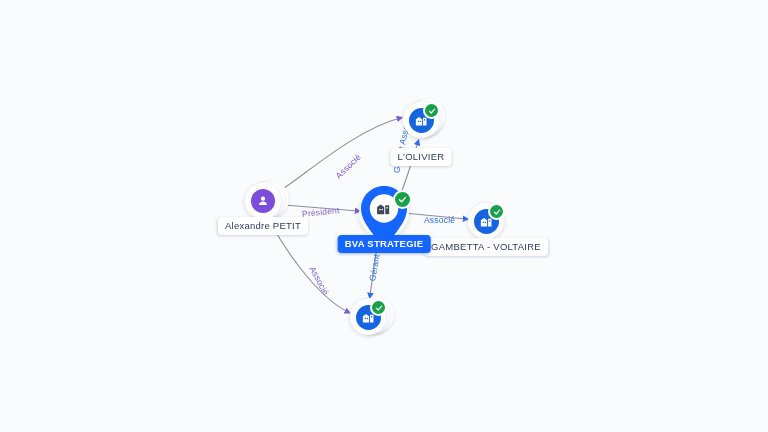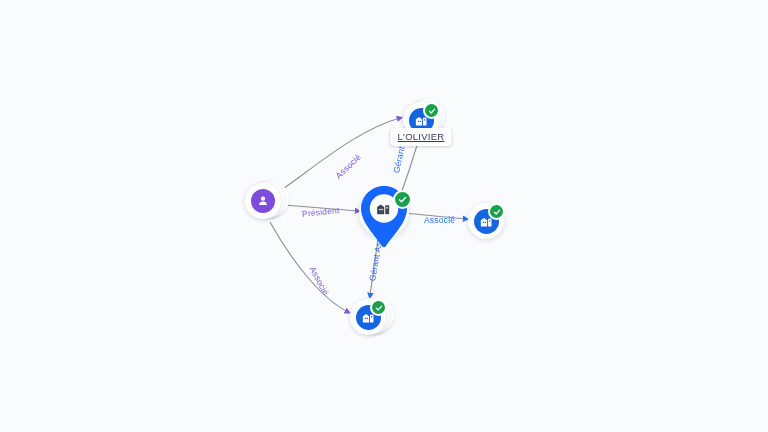--- a/index.html
+++ b/index.html
@@ -163,20 +163,21 @@
     <div class="stack" style="width:36px;height:36px;left:4px;top:-1px;"></div>
     <div class="node-disc" style="width:36px;height:36px;">
       <div class="inner-circle person" style="width:24px;height:24px;">
         <svg width="14" height="14" viewBox="0 0 24 24">
           <circle cx="12" cy="8" r="3.6" fill="#ffffff"></circle>
           <path d="M5.2 19c0-3.6 3-6 6.8-6s6.8 2.4 6.8 6z" fill="#ffffff"></path>
         </svg>
       </div>
     </div>
   </div>
+  <div class="node-label" style="left:263px; top:217px;">Alexandre PETIT</div>
 
   <div class="node" style="left:421px; top:120px;">
     <div class="stack" style="width:36px;height:36px;left:6px;top:-3px;"></div>
     <div class="stack" style="width:36px;height:36px;left:3px;top:-1px;"></div>
     <div class="node-disc" style="width:36px;height:36px;">
       <div class="inner-circle company" style="width:25px;height:25px;">
         <svg width="15" height="15" viewBox="0 0 24 24">
           <path d="M3 20V10l5-3.6L13 10v10z" fill="#ffffff"></path>
           <path d="M14.5 20V7.5h5.5V20z" fill="#ffffff"></path>
           <rect x="6" y="12.5" width="2" height="2" fill="#1565e0"></rect>
@@ -184,40 +185,41 @@
           <rect x="16" y="10" width="2" height="2" fill="#1565e0"></rect>
         </svg>
       </div>
       <div class="check-badge" style="width:13px;height:13px;right:-1px;top:0px;">
         <svg width="8" height="8" viewBox="0 0 24 24">
           <path d="M4 12.5 L9.5 18 L20 6.5" fill="none" stroke="#ffffff" stroke-width="3.6" stroke-linecap="round" stroke-linejoin="round"></path>
         </svg>
       </div>
     </div>
   </div>
-  <div class="node-label" style="left:421px; top:128px;text-decoration:underline;">L'OLIVIER</div>
+  <div class="node-label" style="left:421px; top:148px;">L'OLIVIER</div>
 
   <div class="node" style="left:486px; top:221px;">
     <div class="node-disc" style="width:36px;height:36px;">
       <div class="inner-circle company" style="width:25px;height:25px;">
         <svg width="15" height="15" viewBox="0 0 24 24">
           <path d="M3 20V10l5-3.6L13 10v10z" fill="#ffffff"></path>
           <path d="M14.5 20V7.5h5.5V20z" fill="#ffffff"></path>
           <rect x="6" y="12.5" width="2" height="2" fill="#1565e0"></rect>
           <rect x="9.2" y="12.5" width="2" height="2" fill="#1565e0"></rect>
           <rect x="16" y="10" width="2" height="2" fill="#1565e0"></rect>
         </svg>
       </div>
       <div class="check-badge" style="width:13px;height:13px;right:-1px;top:0px;">
         <svg width="8" height="8" viewBox="0 0 24 24">
           <path d="M4 12.5 L9.5 18 L20 6.5" fill="none" stroke="#ffffff" stroke-width="3.6" stroke-linecap="round" stroke-linejoin="round"></path>
         </svg>
       </div>
     </div>
   </div>
+  <div class="node-label" style="left:486px; top:238px;">GAMBETTA - VOLTAIRE</div>
 
   <div class="node" style="left:368px; top:317px;">
     <div class="stack" style="width:36px;height:36px;left:8px;top:-2px;"></div>
     <div class="stack" style="width:36px;height:36px;left:4px;top:-1px;"></div>
     <div class="node-disc" style="width:36px;height:36px;">
       <div class="inner-circle company" style="width:25px;height:25px;">
         <svg width="15" height="15" viewBox="0 0 24 24">
           <path d="M3 20V10l5-3.6L13 10v10z" fill="#ffffff"></path>
           <path d="M14.5 20V7.5h5.5V20z" fill="#ffffff"></path>
           <rect x="6" y="12.5" width="2" height="2" fill="#1565e0"></rect>
@@ -245,14 +247,15 @@
       <rect x="6" y="12.5" width="2" height="2" fill="#ffffff"></rect>
       <rect x="9.2" y="12.5" width="2" height="2" fill="#ffffff"></rect>
       <rect x="16" y="10" width="2" height="2" fill="#ffffff"></rect>
     </svg>
     <div class="check-badge" style="width:15px;height:15px;left:9px;top:-23px;">
       <svg width="9" height="9" viewBox="0 0 24 24">
         <path d="M4 12.5 L9.5 18 L20 6.5" fill="none" stroke="#ffffff" stroke-width="3.6" stroke-linecap="round" stroke-linejoin="round"></path>
       </svg>
     </div>
   </div>
+  <div class="node-label selected" style="left:384px; top:235px;">BVA STRATEGIE</div>
 
 </div>
 
 </body></html>

